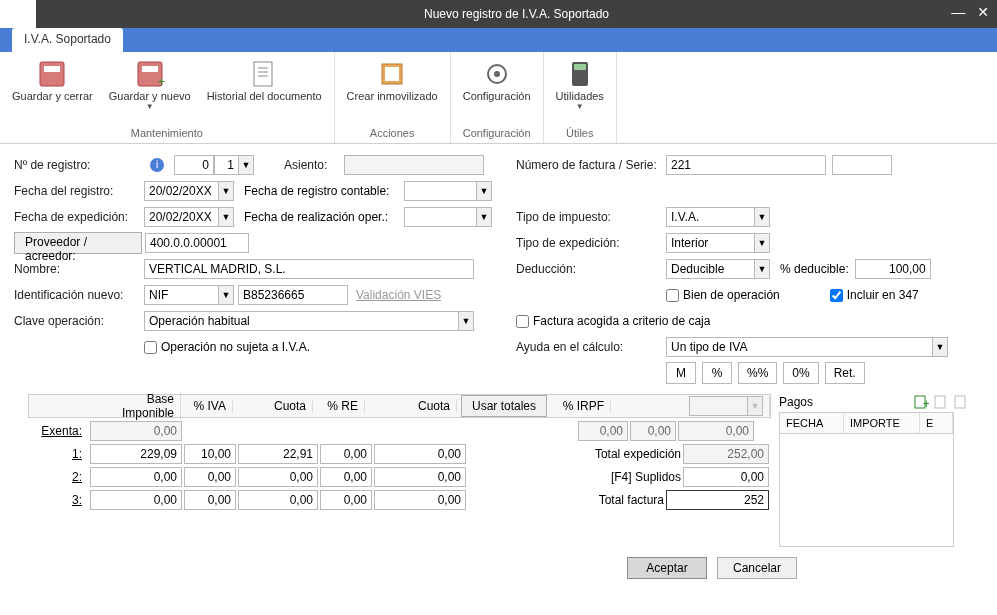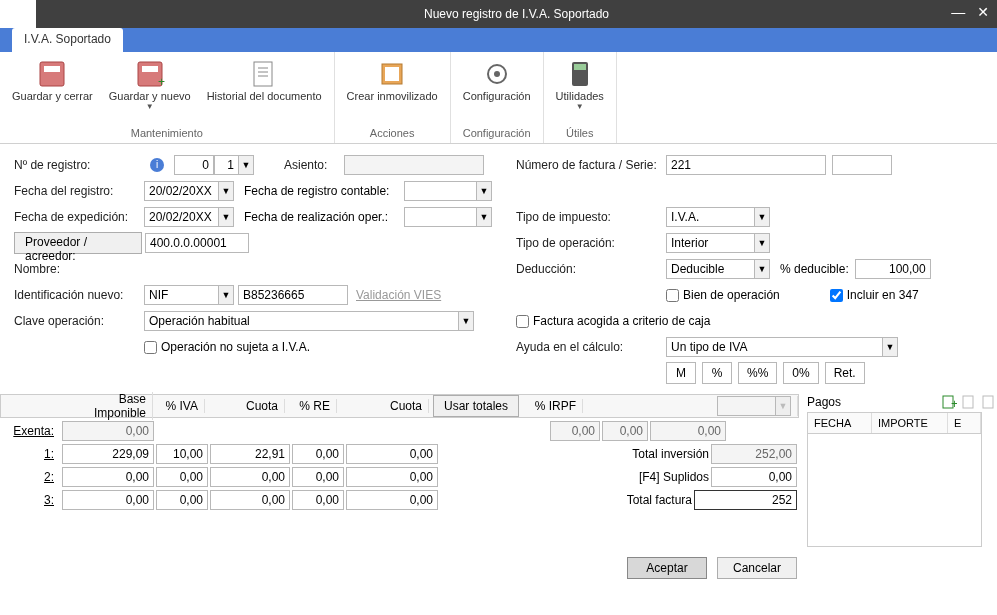--- a/index.html
+++ b/index.html
@@ -28,21 +28,21 @@
 .combo input { border-right: none; }
 .combo .arrow { width: 16px; border: 1px solid #b8b8b8; background: #f0f0f0; font-size: 9px; text-align: center; line-height: 18px; cursor: pointer; }
 .link { color: #4a7dd6; text-decoration: underline; cursor: pointer; margin-left: 8px; }
 .info-icon { width: 14px; height: 14px; border-radius: 50%; background: #4a7dd6; color: #fff; font-size: 10px; text-align: center; line-height: 14px; display: inline-block; margin-left: 6px; }
 .checkbox { display: flex; align-items: center; gap: 4px; }
 .checkbox input { width: 13px; height: 13px; }
 .calc-buttons { display: flex; gap: 6px; margin-top: 4px; }
 .calc-btn { border: 1px solid #b8b8b8; padding: 3px 8px; cursor: pointer; text-align: center; min-width: 30px; }
 .calc-under { display: flex; gap: 6px; margin-top: 2px; }
 .calc-under span { min-width: 30px; padding: 0 8px; text-align: center; font-size: 10px; text-decoration: underline; color: #555; }
-.grid-section { padding: 0 0; }
+.grid-section { padding: 0 28px; }
 .grid-header { display: flex; align-items: center; border: 1px solid #ccc; background: #f7f7f7; height: 24px; }
 .grid-header > div { border-right: 1px solid #ddd; text-align: right; padding: 0 6px; }
 .grid-row { display: flex; align-items: center; margin-top: 3px; }
 .grid-row > div, .grid-row > input { margin-right: 2px; }
 .rlbl { width: 60px; text-align: right; padding-right: 6px; text-decoration: underline; }
 .num { text-align: right; }
 .pagos { border: 1px solid #ccc; width: 175px; height: 135px; }
 .pagos-header { display: flex; border-bottom: 1px solid #ccc; background: #fafafa; }
 .pagos-header > div { padding: 4px 6px; border-right: 1px solid #ddd; font-size: 11px; }
 .footer-btns { display: flex; justify-content: flex-end; gap: 10px; padding: 10px 200px 10px 0; }
@@ -169,20 +169,21 @@
           <input type="text" style="width: 72px;">
           <div class="arrow">▼</div>
         </div>
     </div>
     <div class="row">
       <button class="btn" style="width:128px;text-align:left">Proveedor / acreedor:</button>
       <input type="text" style="width: 104px; margin-left: 3px;" value="400.0.0.00001">
     </div>
     <div class="row">
       <div class="lbl">Nombre:</div>
+      <input type="text" style="width: 330px;" value="VERTICAL MADRID, S.L.">
     </div>
     <div class="row">
       <div class="lbl">Identificación nuevo:</div>
       <div class="combo">
           <input type="text" style="width: 74px;" value="NIF">
           <div class="arrow">▼</div>
         </div>
       <input type="text" style="width: 110px; margin-left: 4px;" value="B85236665">
       <span class="link" style="color:#999">Validación VIES</span>
     </div>
@@ -210,21 +211,21 @@
     </div>
     <div class="row" style="height:14px"></div>
     <div class="row">
       <div class="lbl" style="width:150px">Tipo de impuesto:</div>
       <div class="combo">
           <input type="text" style="width: 88px;" value="I.V.A.">
           <div class="arrow">▼</div>
         </div>
     </div>
     <div class="row">
-      <div class="lbl" style="width:150px">Tipo de operación:</div>
+      <div class="lbl" style="width:150px">Tipo de expedición:</div>
       <div class="combo">
           <input type="text" style="width: 88px;" value="Interior">
           <div class="arrow">▼</div>
         </div>
     </div>
     <div class="row">
       <div class="lbl" style="width:150px">Deducción:</div>
       <div class="combo">
           <input type="text" style="width: 88px;" value="Deducible">
           <div class="arrow">▼</div>
@@ -245,21 +246,21 @@
     </div>
     <div class="row">
       <label class="checkbox">
           <input type="checkbox" style="">
           <span>Factura acogida a criterio de caja</span>
         </label>
     </div>
     <div class="row">
       <div class="lbl" style="width:150px">Ayuda en el cálculo:</div>
       <div class="combo" style="flex:1">
-          <input type="text" style="width: 216px;" value="Un tipo de IVA">
+          <input type="text" style="width: 266px;" value="Un tipo de IVA">
           <div class="arrow">▼</div>
         </div>
     </div>
     <div style="margin-left:150px">
       <div class="calc-buttons">
         <div class="calc-btn">M</div>
         <div class="calc-btn">%</div>
         <div class="calc-btn">%%</div>
         <div class="calc-btn">0%</div>
         <div class="calc-btn" style="min-width:36px">Ret.</div>
@@ -296,21 +297,21 @@
         <input type="text" class="ro num" style="width: 76px;" value="0,00">
       </div>
       <div class="grid-row">
         <div class="rlbl">1:</div>
         <input type="text" class="num" style="width: 92px;" value="229,09">
         <input type="text" class="num" style="width: 52px;" value="10,00">
         <input type="text" class="num" style="width: 80px;" value="22,91">
         <input type="text" class="num" style="width: 52px;" value="0,00">
         <input type="text" class="num" style="width: 92px;" value="0,00">
         <div style="flex:1"></div>
-        <div class="tlabel">Total inversión</div>
+        <div class="tlabel">Total expedición</div>
         <input type="text" class="ro num" style="width: 86px;" value="252,00">
       </div>
       <div class="grid-row">
         <div class="rlbl">2:</div>
         <input type="text" class="num" style="width: 92px;" value="0,00">
         <input type="text" class="num" style="width: 52px;" value="0,00">
         <input type="text" class="num" style="width: 80px;" value="0,00">
         <input type="text" class="num" style="width: 52px;" value="0,00">
         <input type="text" class="num" style="width: 92px;" value="0,00">
         <div style="flex:1"></div>

